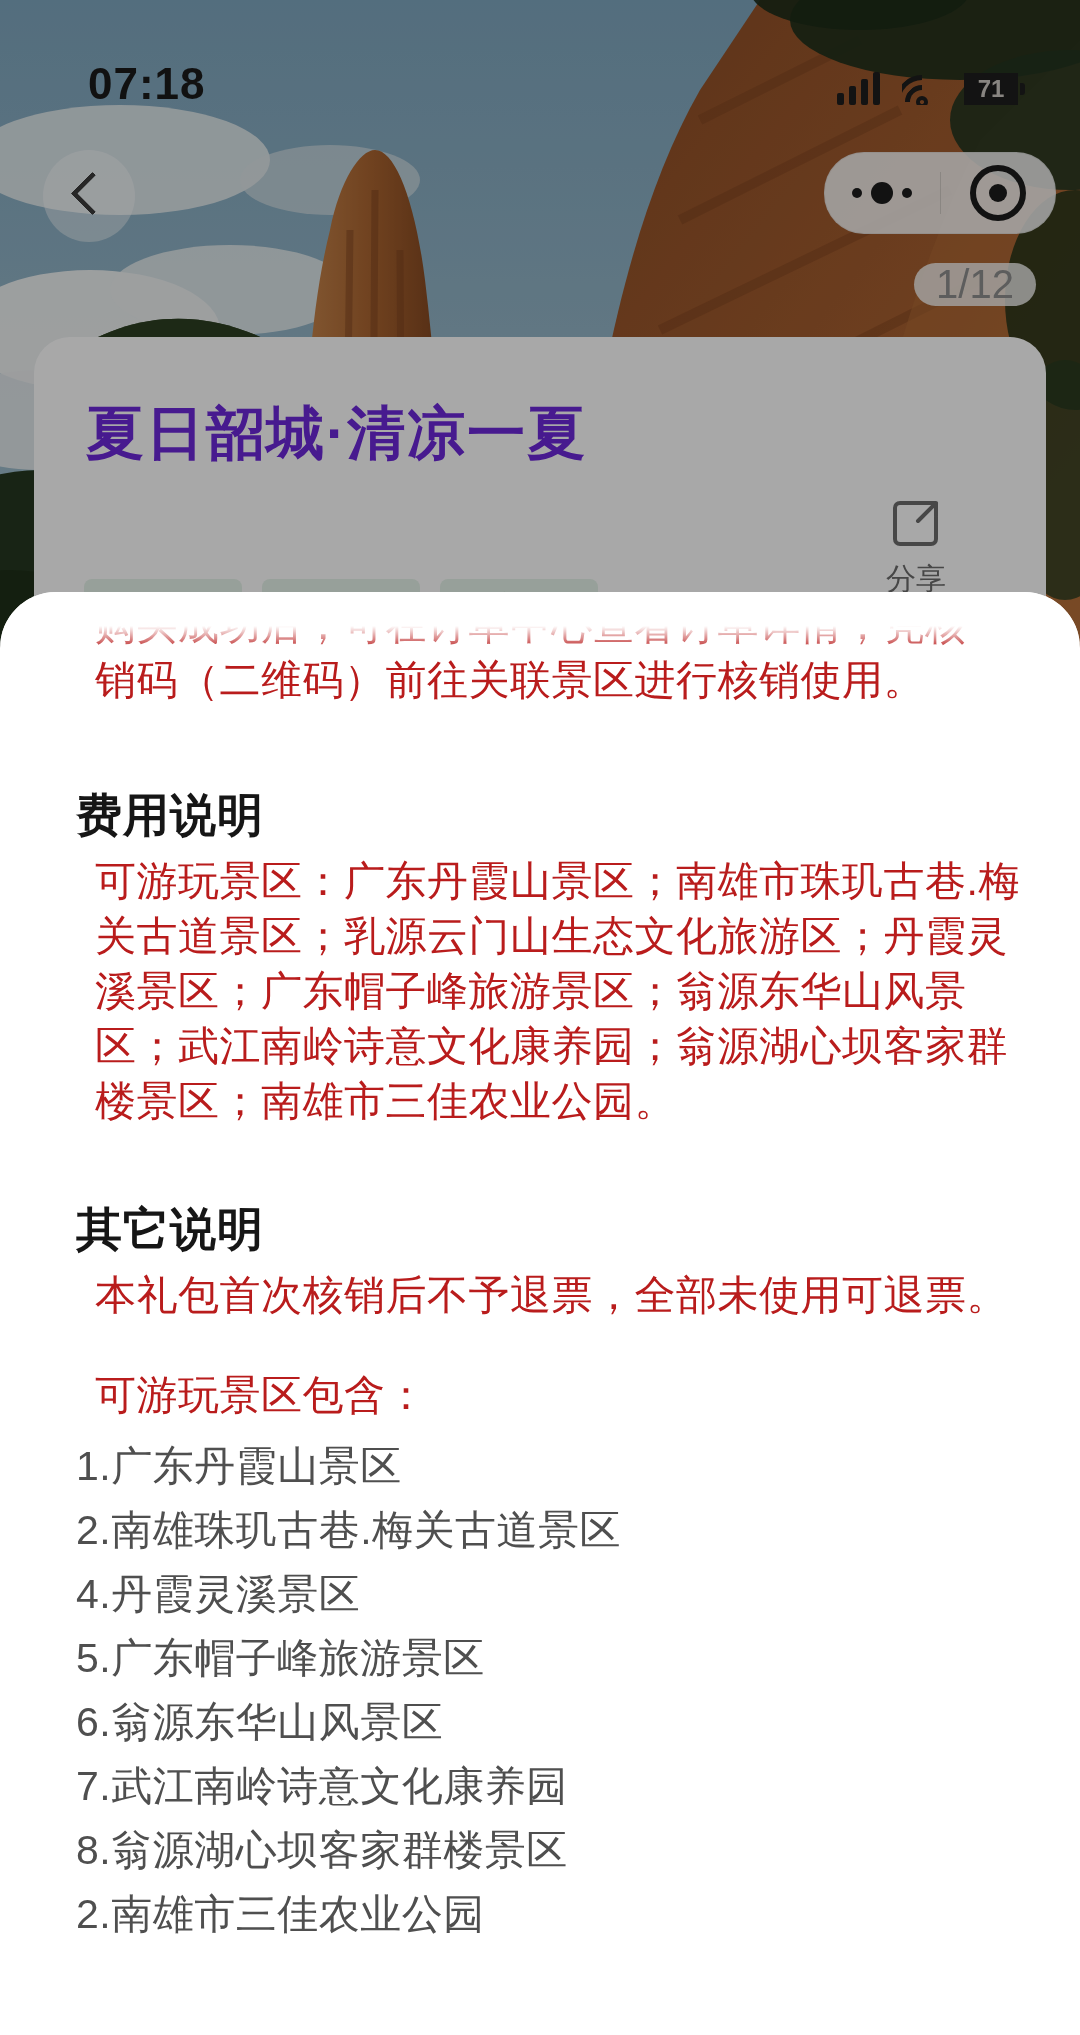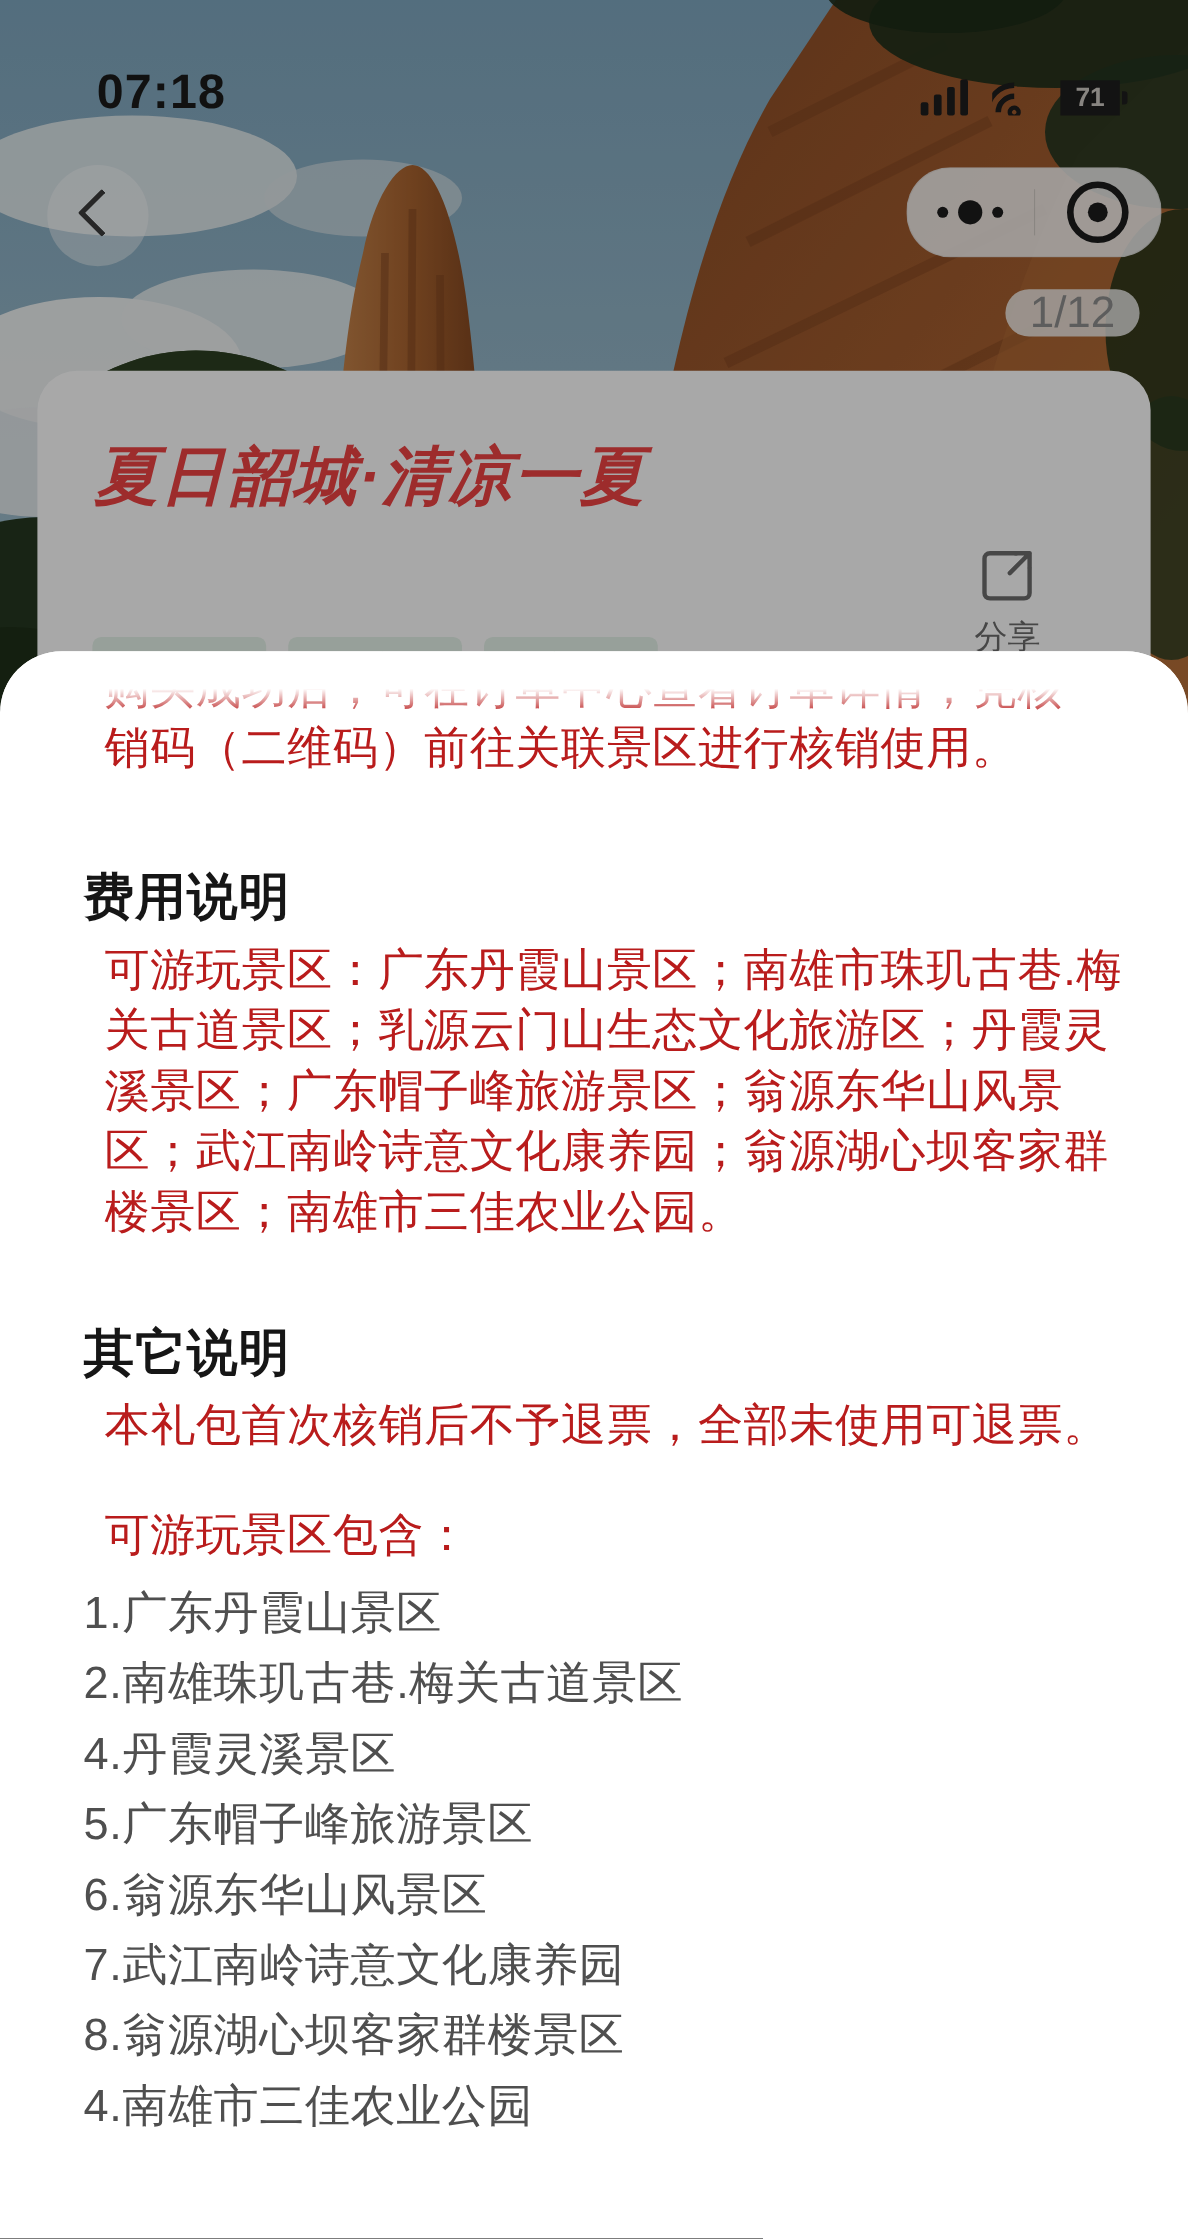--- a/index.html
+++ b/index.html
@@ -46,21 +46,21 @@
   .target{width:44px;height:44px;border:6px solid #1c1c1c;border-radius:50%;
           display:flex;align-items:center;justify-content:center;}
   .target i{width:18px;height:18px;background:#1c1c1c;border-radius:50%;}
   
   .photo-counter{position:absolute;right:44px;top:263px;width:122px;height:43px;border-radius:30px;
            background:rgba(248,248,246,0.82);display:flex;align-items:center;justify-content:center;z-index:2;
            font-size:40px;color:#8d8d8d;}
   
   .card{position:absolute;left:34px;top:337px;width:1012px;height:900px;background:#ffffff;
         border-radius:36px;z-index:3;}
-  .card-title{position:absolute;left:52px;top:58px;font-size:58px;font-weight:800;color:#ef4444;letter-spacing:2px;font-style:italic;}
+  .card-title{position:absolute;left:52px;top:58px;font-size:58px;font-weight:800;color:#6d28d9;letter-spacing:2px;}
   .share{position:absolute;right:90px;top:160px;width:80px;text-align:center;color:#6d6d6d;}
   .share svg{display:block;margin:0 auto;}
   .share-label{margin-top:10px;font-size:30px;color:#6d6d6d;}
   .tags{position:absolute;left:50px;top:242px;display:flex;gap:20px;}
   .tag{background:#e6f3ea;color:#4a9f66;font-size:31px;line-height:1;padding:13px 17px;border-radius:8px;white-space:nowrap;}
   
   .dim{position:absolute;inset:0;background:rgba(0,0,0,0.34);z-index:4;}
   
   .sheet{position:absolute;left:0;top:592px;width:1080px;height:1443px;background:#ffffff;
          border-radius:56px 56px 0 0;z-index:5;overflow:hidden;}
@@ -223,20 +223,20 @@
 
       <ul class="blk scenic-list">
 
       <li>1.广东丹霞山景区</li>
           <li>2.南雄珠玑古巷.梅关古道景区</li>
           <li>4.丹霞灵溪景区</li>
           <li>5.广东帽子峰旅游景区</li>
           <li>6.翁源东华山风景区</li>
           <li>7.武江南岭诗意文化康养园</li>
           <li>8.翁源湖心坝客家群楼景区</li>
-          <li>4.南雄市三佳农业公园</li>
+          <li>2.南雄市三佳农业公园</li>
         </ul>
 
       <div class="sheet-fade"></div>
     </div>
   </div>
 
 </div>
 
 </body></html>

